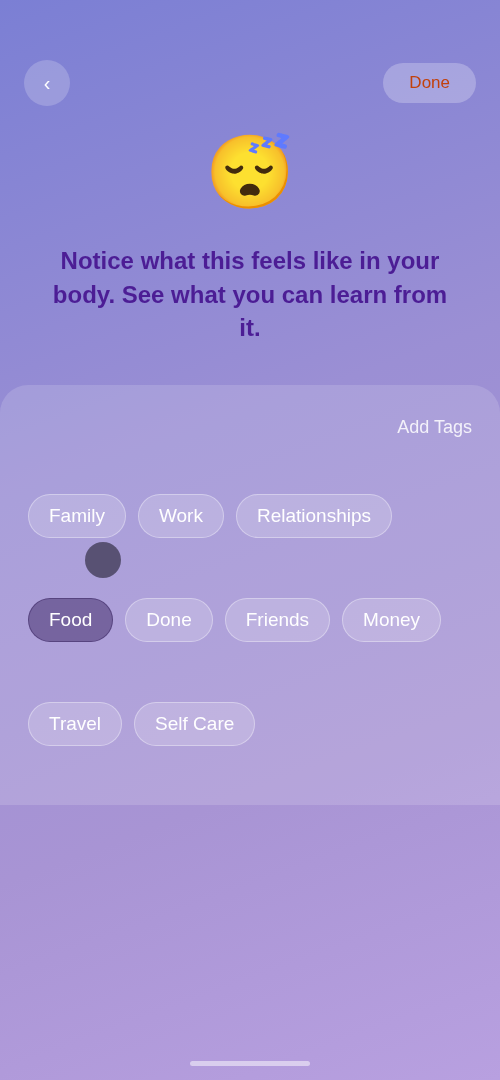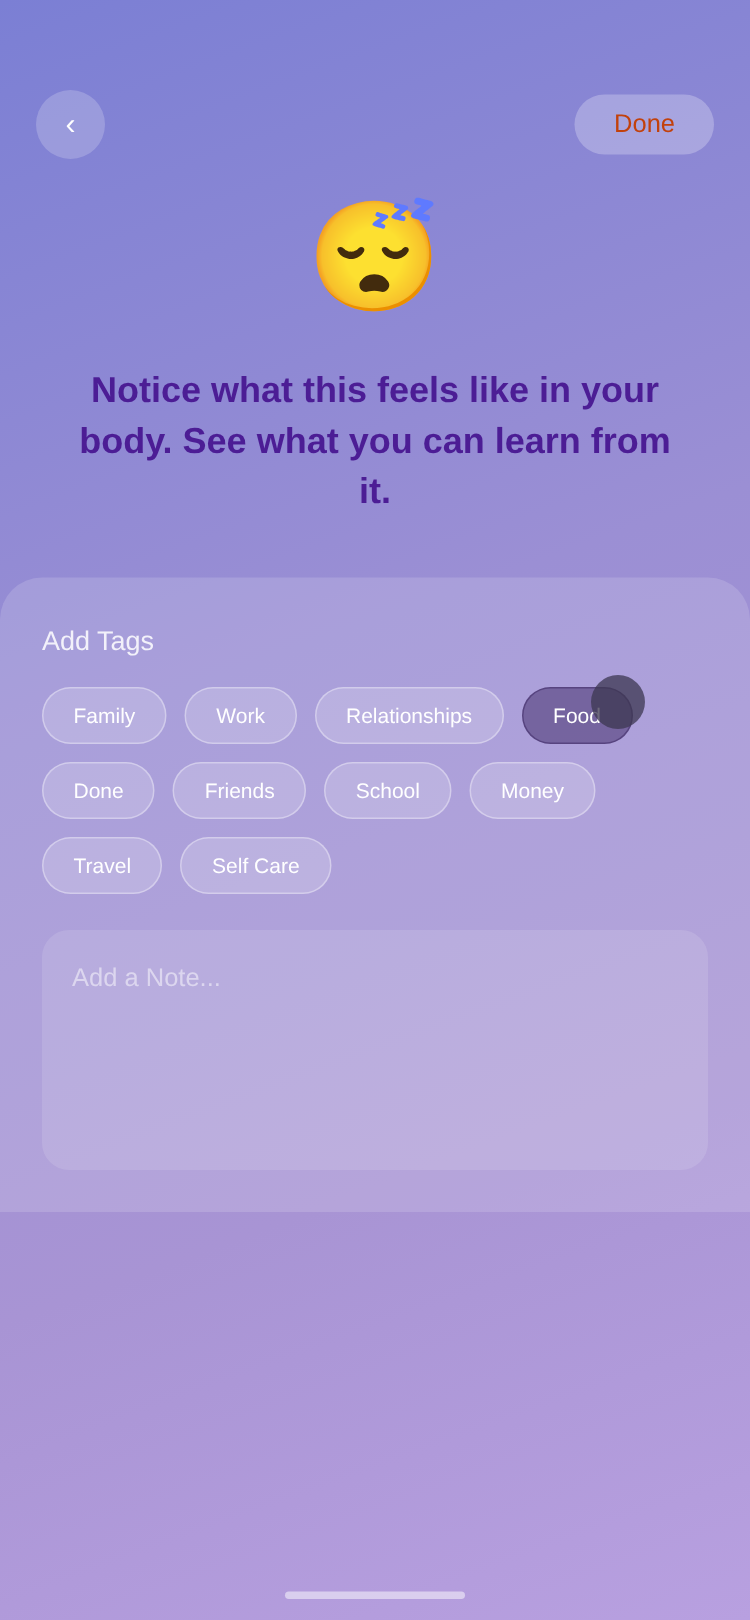--- a/index.html
+++ b/index.html
@@ -73,40 +73,42 @@
       border-radius: 28px 28px 0 0;
       margin: 0 0;
       padding: 32px 28px 28px;
       min-height: 420px;
     }
 
     .add-tags-label {
       color: rgba(255,255,255,0.85);
       font-size: 18px;
       font-weight: 500;
-      margin-bottom: 20px;
+      margin-bottom: 8px;
+      text-align: right;
     }
 
     .tags-container {
       display: flex;
       flex-wrap: wrap;
       gap: 12px;
       margin-bottom: 24px;
     }
 
     .tag {
       background: rgba(255,255,255,0.18);
       border: 1.5px solid rgba(255,255,255,0.35);
       border-radius: 22px;
       padding: 10px 20px;
       color: white;
-      font-size: 14px;
+      font-size: 19px;
       font-weight: 400;
       cursor: pointer;
       white-space: nowrap;
+      margin-top: 48px;
     }
 
     .tag.selected {
       background: rgba(80, 60, 120, 0.6);
       border-color: rgba(80, 60, 120, 0.8);
     }
 
     .note-section {
       background: rgba(255,255,255,0.12);
       border-radius: 18px;
@@ -167,25 +169,21 @@
     <div class="tag">Family</div>
     <div class="tag">Work</div>
     <div class="tag">Relationships</div>
     <div class="food-tag-wrapper">
       <div class="tag selected">Food</div>
       <div class="food-tag-circle"></div>
     </div>
 
     <div class="tag">Done</div>
     <div class="tag">Friends</div>
-    <div class="tag">School</div>
 
     <div class="tag">Money</div>
     <div class="tag">Travel</div>
     <div class="tag">Self Care</div>
   </div>
 
-  <div class="note-section">
-    <span class="note-placeholder">Add a Note...</span>
-  </div>
 </div>
 
 <div class="home-indicator"></div>
 
 </body></html>

